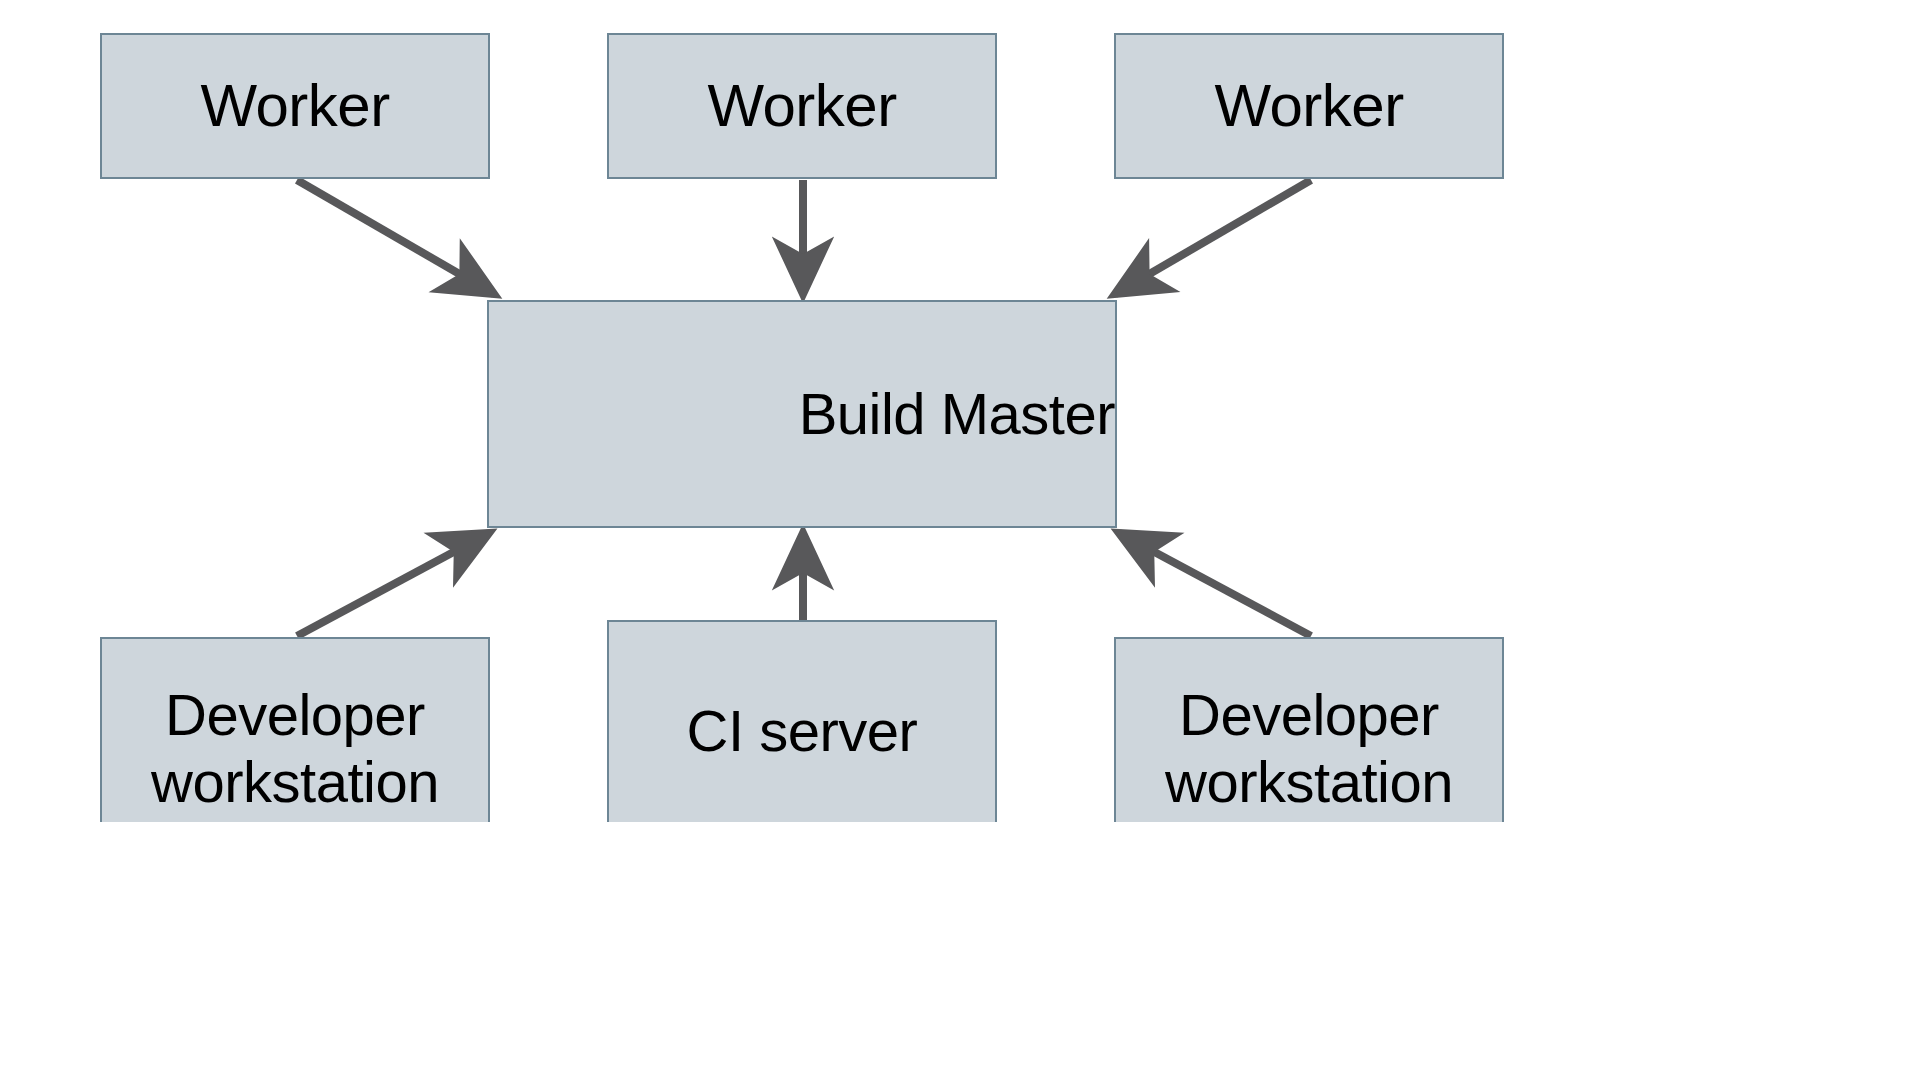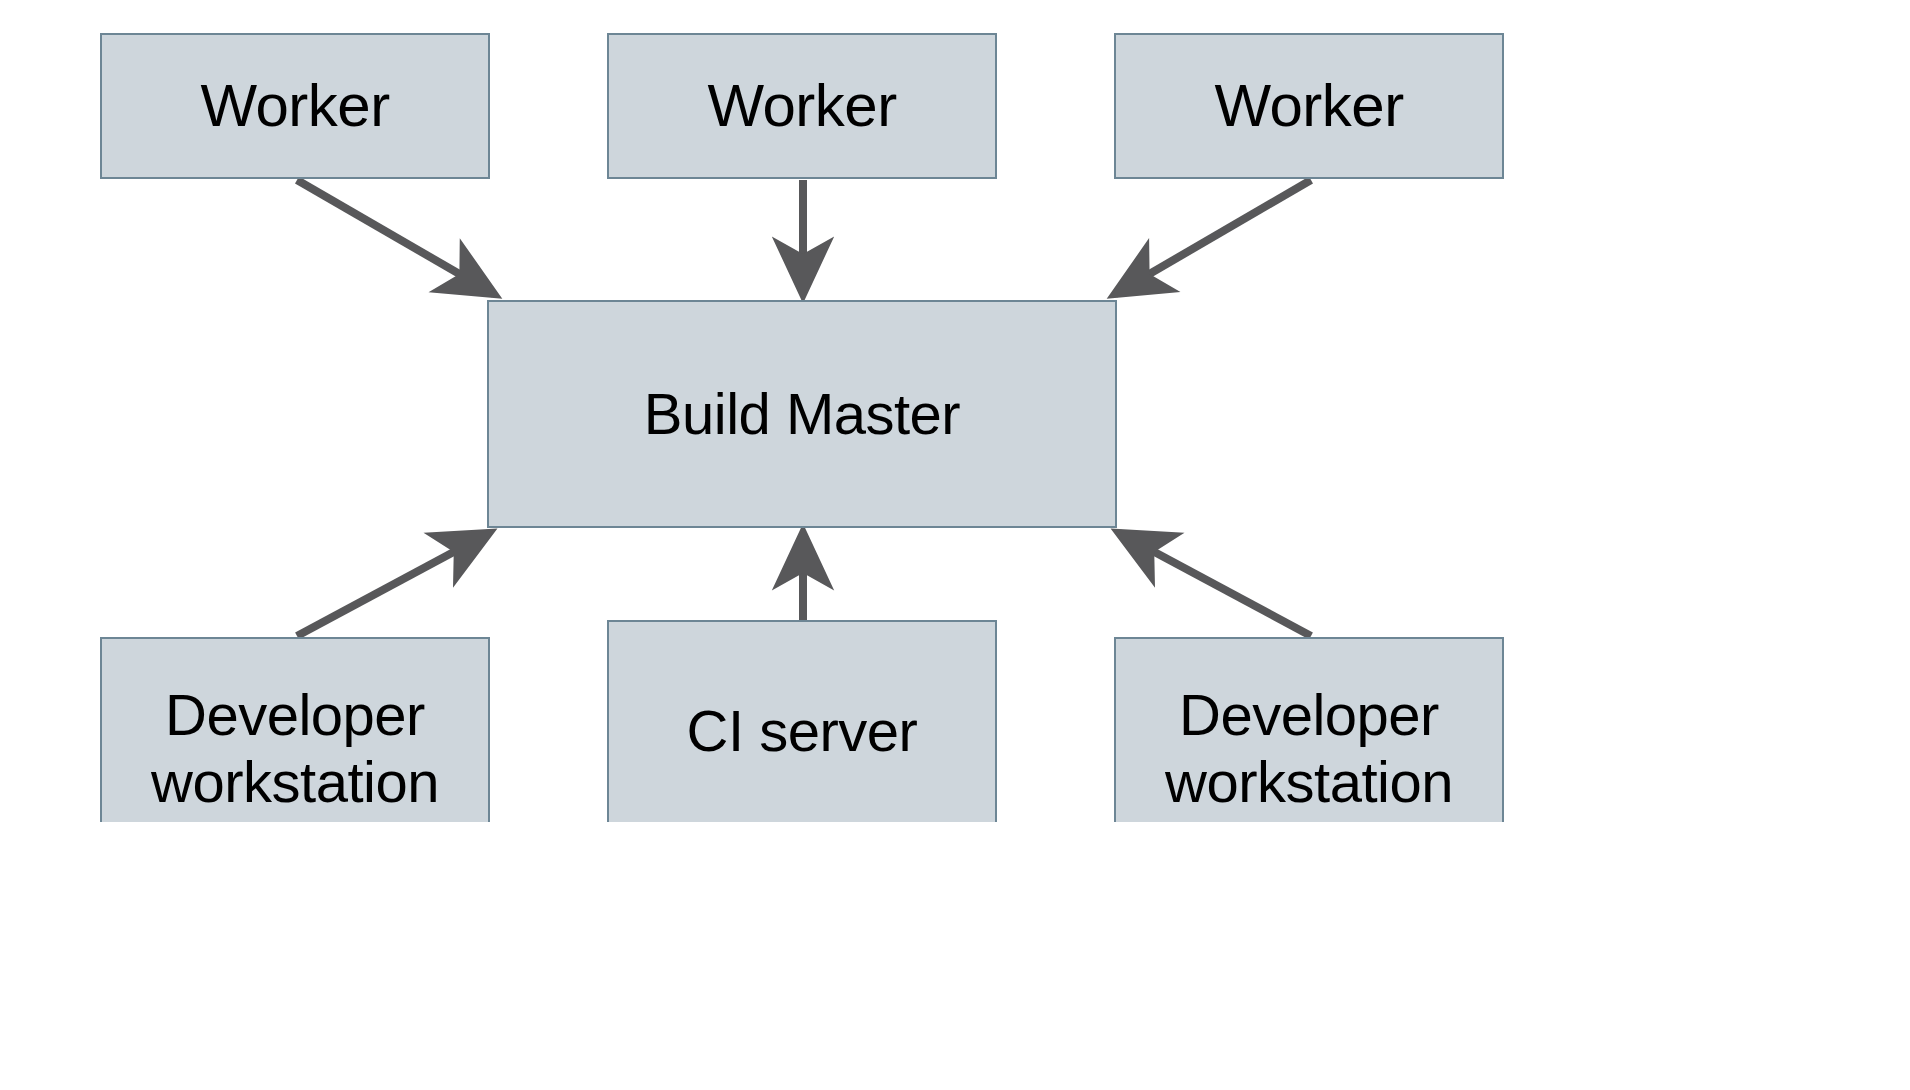--- a/index.html
+++ b/index.html
@@ -38,21 +38,21 @@
     color: #000000;
     font-family: "Liberation Sans", sans-serif;
     font-weight: 400;
     line-height: 1.14;
     letter-spacing: -0.5px;
     white-space: pre-line;
   }
   .node-worker-a { left: 100px;  top: 33px;  width: 390px; height: 146px; font-size: 60px; }
   .node-worker-b { left: 607px;  top: 33px;  width: 390px; height: 146px; font-size: 60px; }
   .node-worker-c { left: 1114px; top: 33px;  width: 390px; height: 146px; font-size: 60px; }
-  .node-master   { left: 487px;  top: 300px; width: 630px; height: 228px; font-size: 58px; }
+  .node-master   { left: 487px;  top: 300px; width: 630px; height: 228px; font-size: 58px; justify-content: flex-end; }
   .node-devws-a  { left: 100px;  top: 637px; width: 390px; height: 223px; font-size: 58px; }
   .node-ci       { left: 607px;  top: 620px; width: 390px; height: 223px; font-size: 58px; }
   .node-devws-b  { left: 1114px; top: 637px; width: 390px; height: 223px; font-size: 58px; }
 </style>
 </head>
 <body>
 
 <div id="diagram-canvas">
 
   <svg id="edge-layer" viewBox="0 0 1910 1090" width="1910" height="1090" xmlns="http://www.w3.org/2000/svg">

